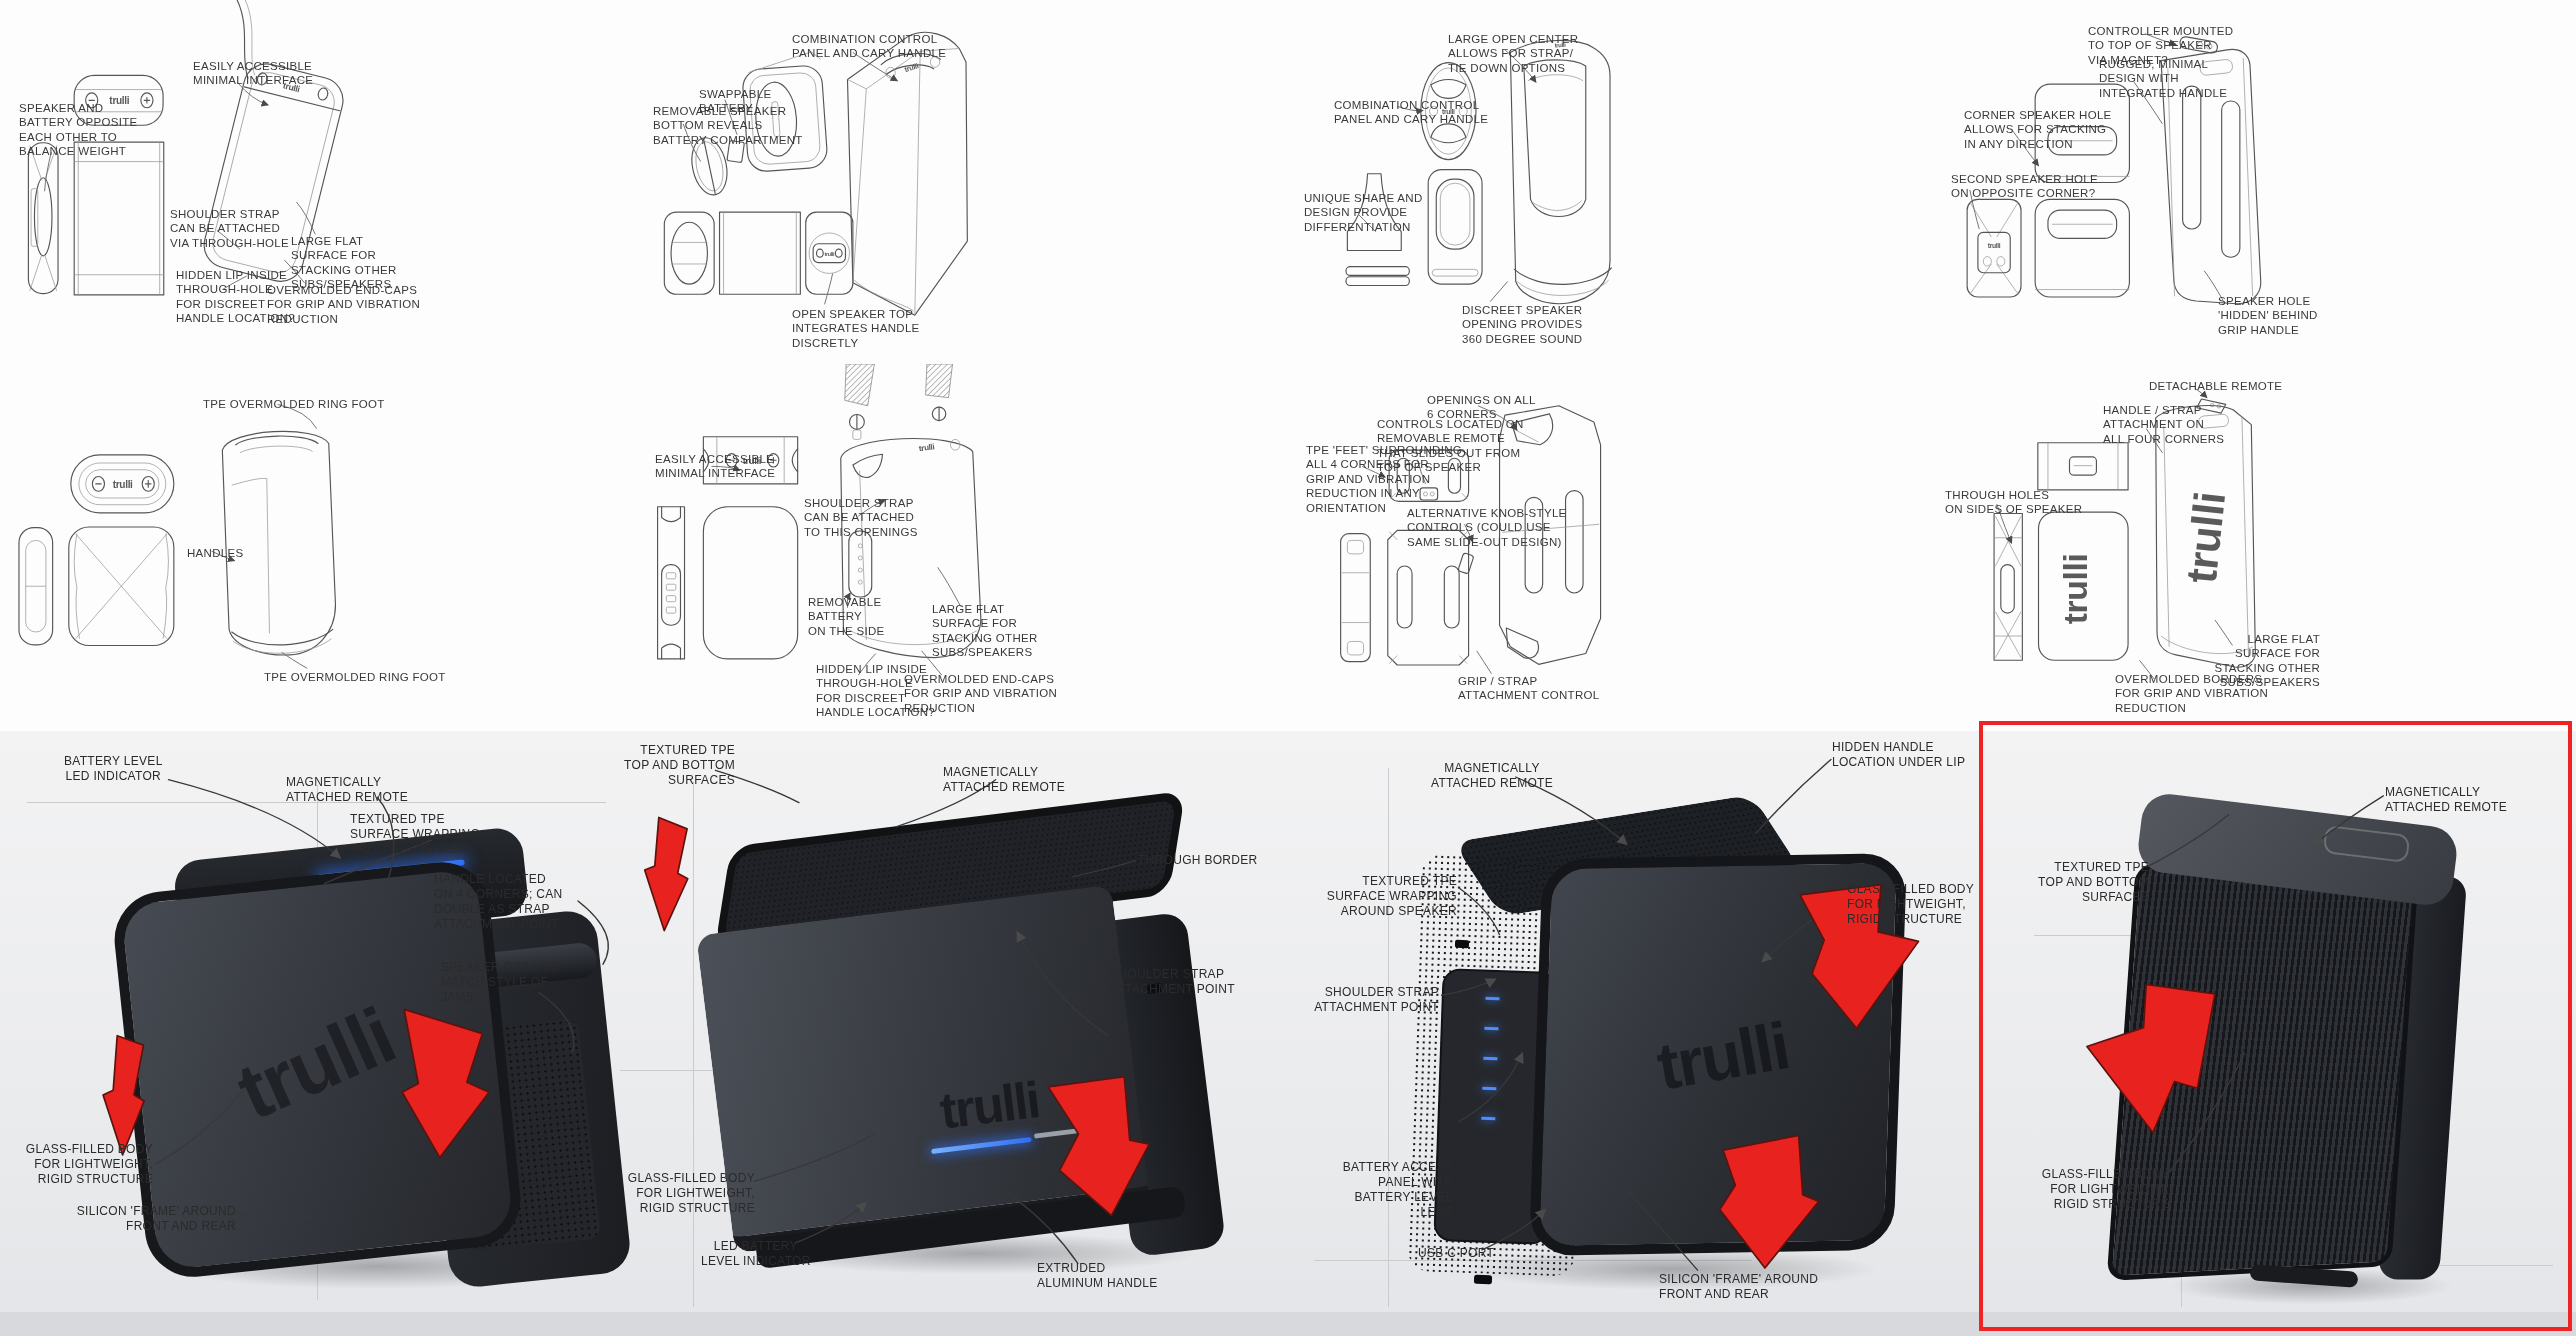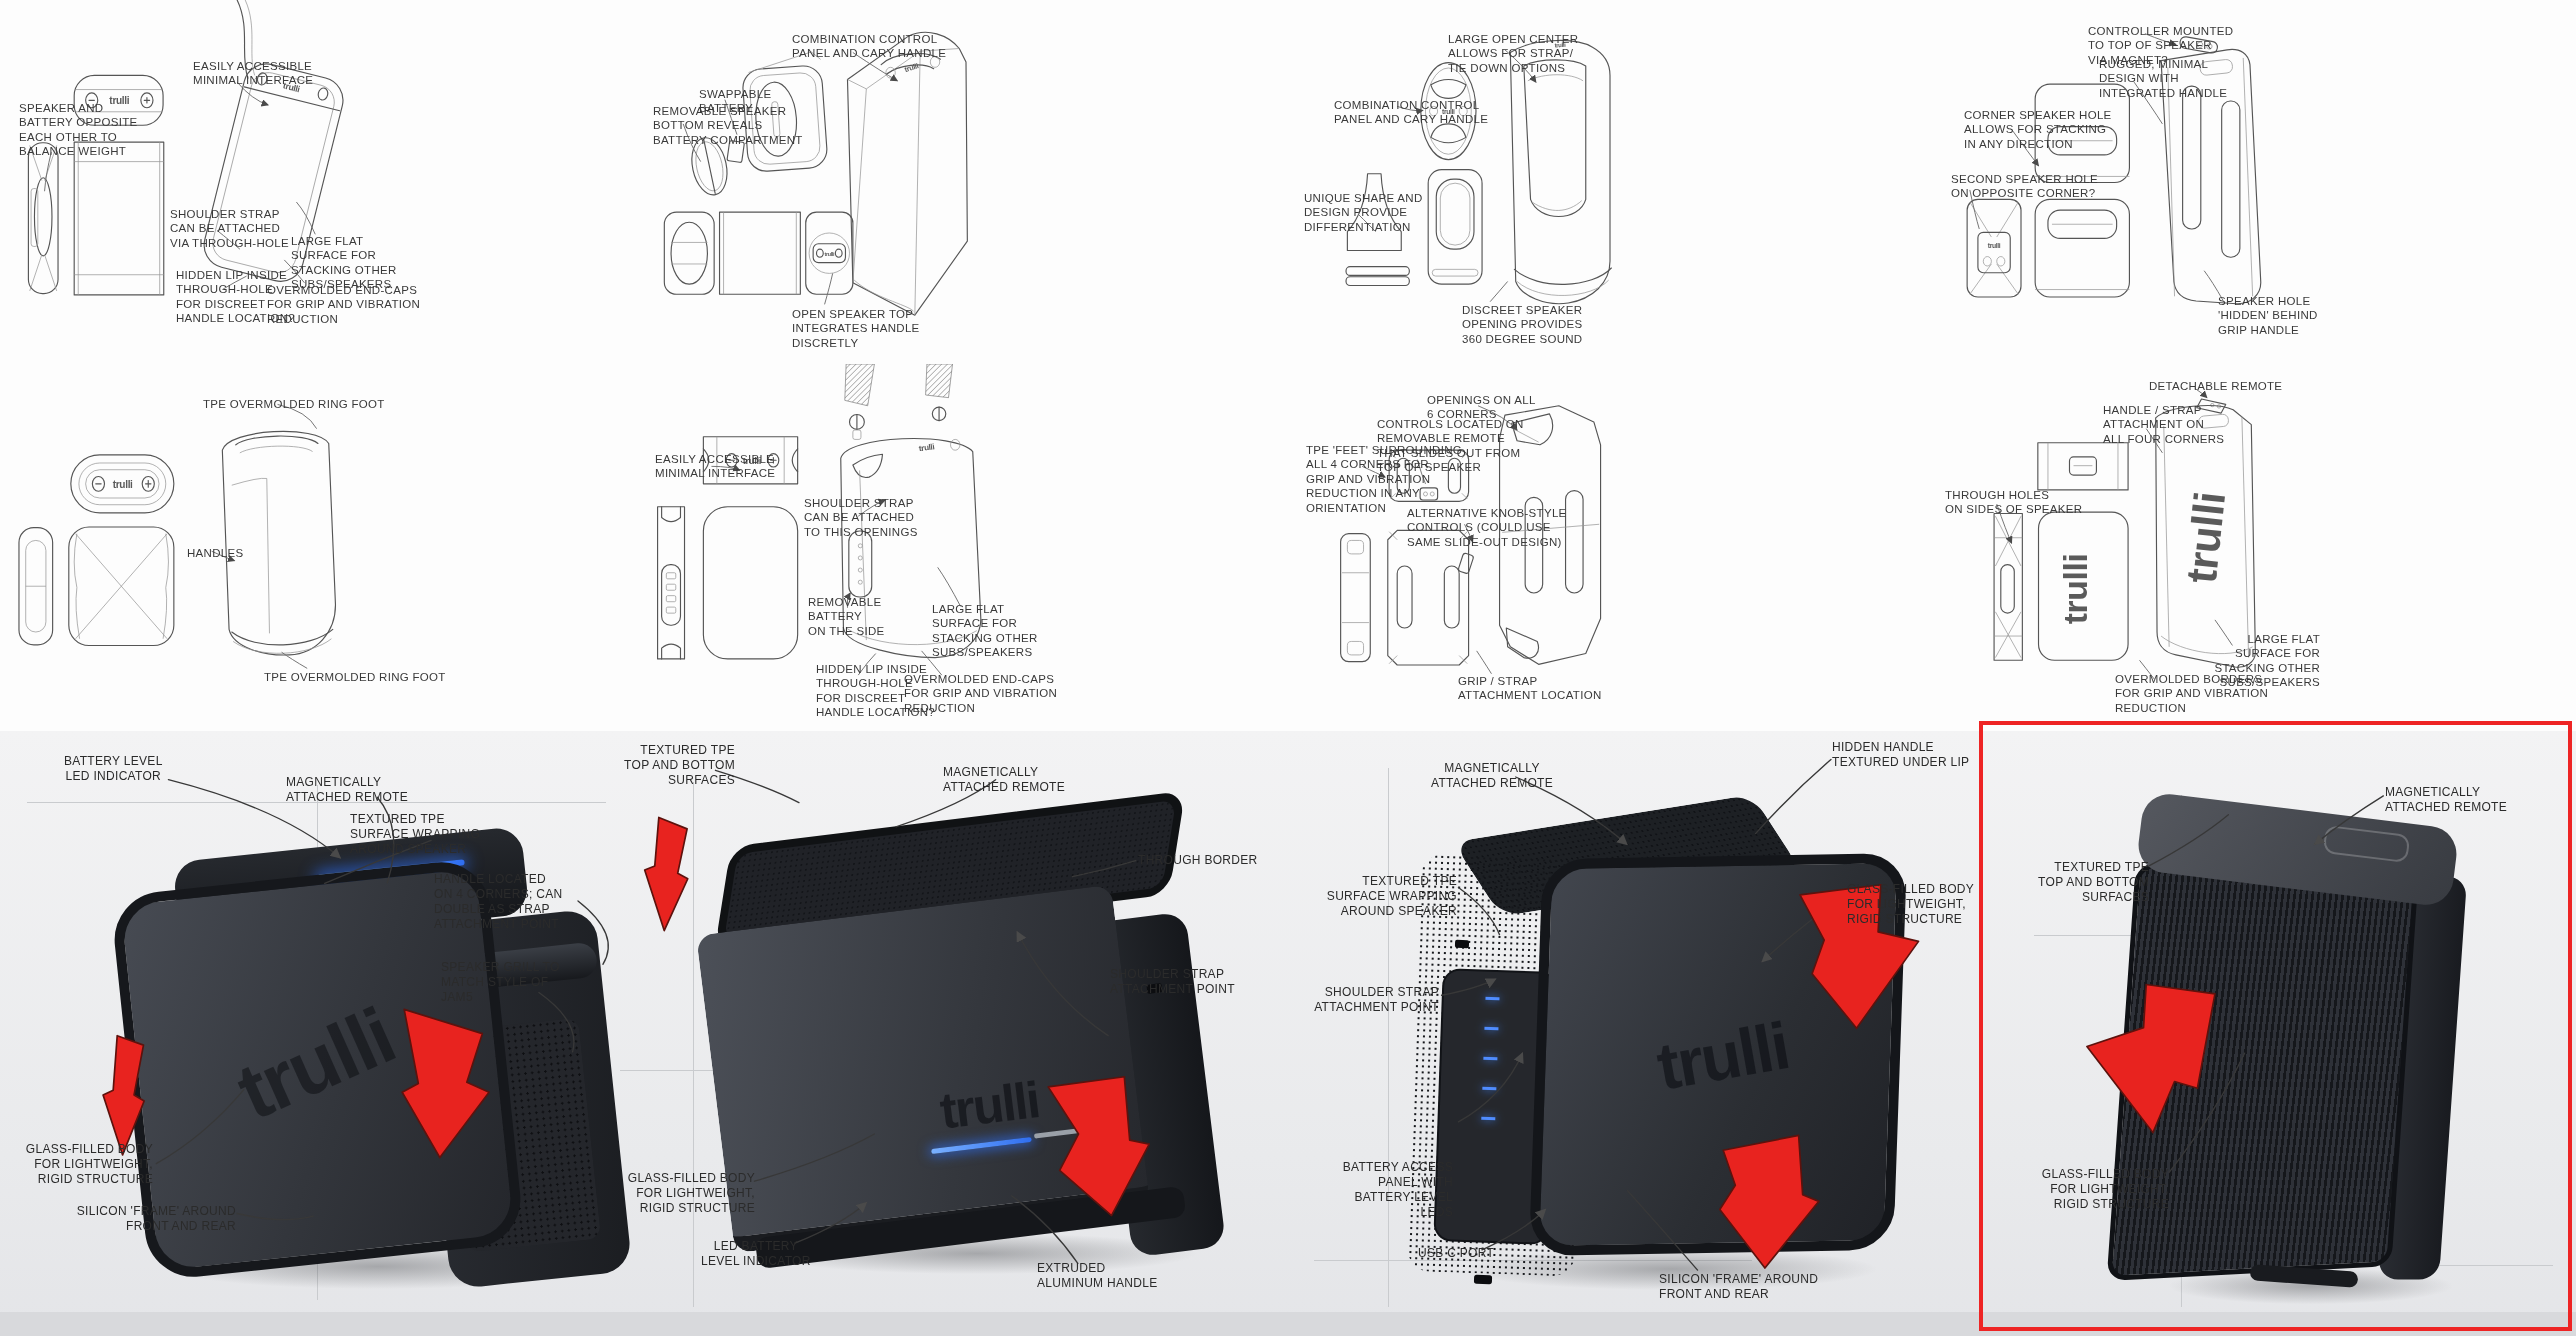--- a/index.html
+++ b/index.html
@@ -416,21 +416,21 @@
 TOP OF SPEAKER</div>
   <div class="ann" style="left:1306px;top:443px">TPE 'FEET' SURROUNDING
 ALL 4 CORNERS FOR
 GRIP AND VIBRATION
 REDUCTION IN ANY
 ORIENTATION</div>
   <div class="ann" style="left:1407px;top:506px">ALTERNATIVE KNOB-STYLE
 CONTROLS (COULD USE
 SAME SLIDE-OUT DESIGN)</div>
   <div class="ann" style="left:1458px;top:674px">GRIP / STRAP
-ATTACHMENT LOCATION</div>
+ATTACHMENT CONTROL</div>
 
   <svg class="abs" style="left:1932px;top:364px" width="644" height="367" viewBox="0 0 956 545">
     <g>
       <path class="ln" d="M400,52 l36,8 l-7,13 l-36,-8 z"></path>
       <circle class="ln2" cx="416" cy="61" r="2.5"></circle>
         <circle class="ln2" cx="426" cy="63" r="2.5"></circle>
     </g>
     <g>
       <rect class="ln" x="157" y="117" width="134" height="70"></rect>
       <line class="ln2" x1="172" y1="117" x2="172" y2="187"></line>
@@ -611,21 +611,21 @@
 FOR LIGHTWEIGHT,
 RIGID STRUCTURE</div>
   <div class="ann rann ta-c" style="left:701px;top:1239px">LED BATTERY
 LEVEL INDICATOR</div>
   <div class="ann rann" style="left:1037px;top:1261px">EXTRUDED
 ALUMINUM HANDLE</div>
 
   <div class="ann rann ta-c" style="left:1431px;top:761px">MAGNETICALLY
 ATTACHED REMOTE</div>
   <div class="ann rann" style="left:1832px;top:740px">HIDDEN HANDLE
-TEXTURED UNDER LIP</div>
+LOCATION UNDER LIP</div>
   <div class="ann rann ta-r" style="left:1322px;top:874px;width:135px">TEXTURED TPE
 SURFACE WRAPPING
 AROUND SPEAKER</div>
   <div class="ann rann" style="left:1847px;top:882px">GLASS-FILLED BODY
 FOR LIGHTWEIGHT,
 RIGID STRUCTURE</div>
   <div class="ann rann ta-r" style="left:1301px;top:985px;width:138px">SHOULDER STRAP
 ATTACHMENT POINT</div>
   <div class="ann rann ta-r" style="left:1322px;top:1160px;width:131px">BATTERY ACCESS
 PANEL WITH

